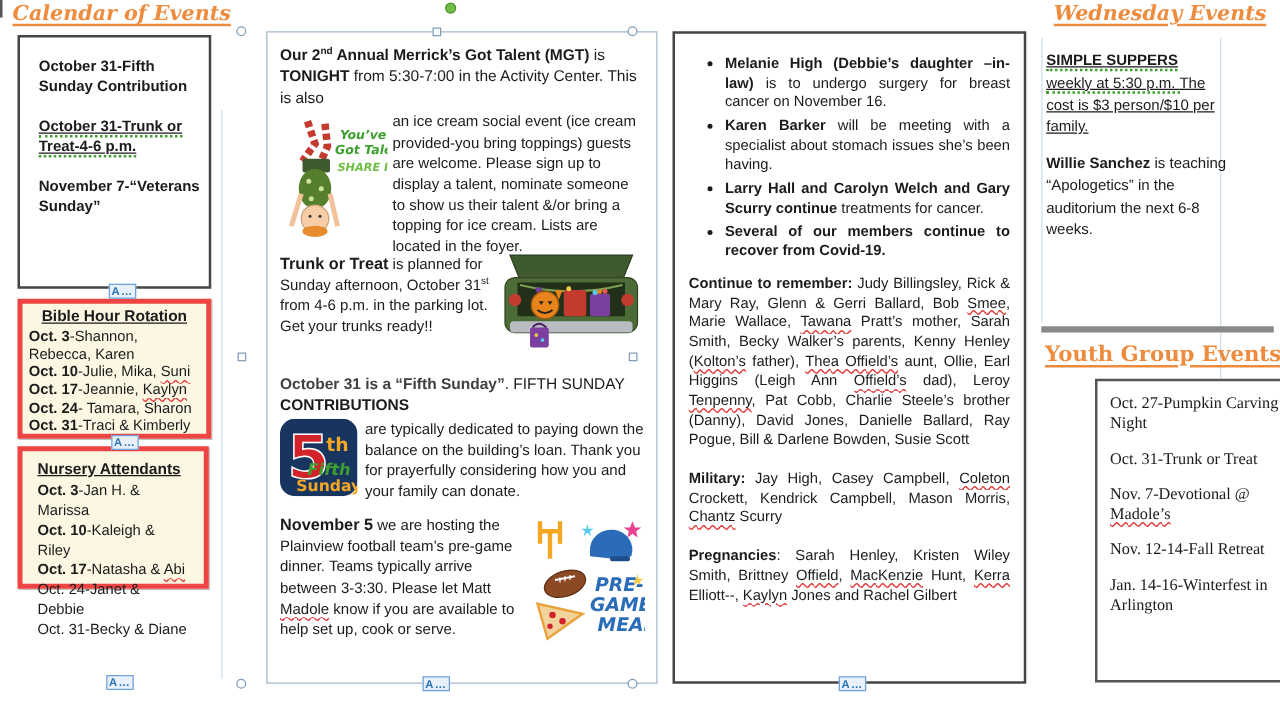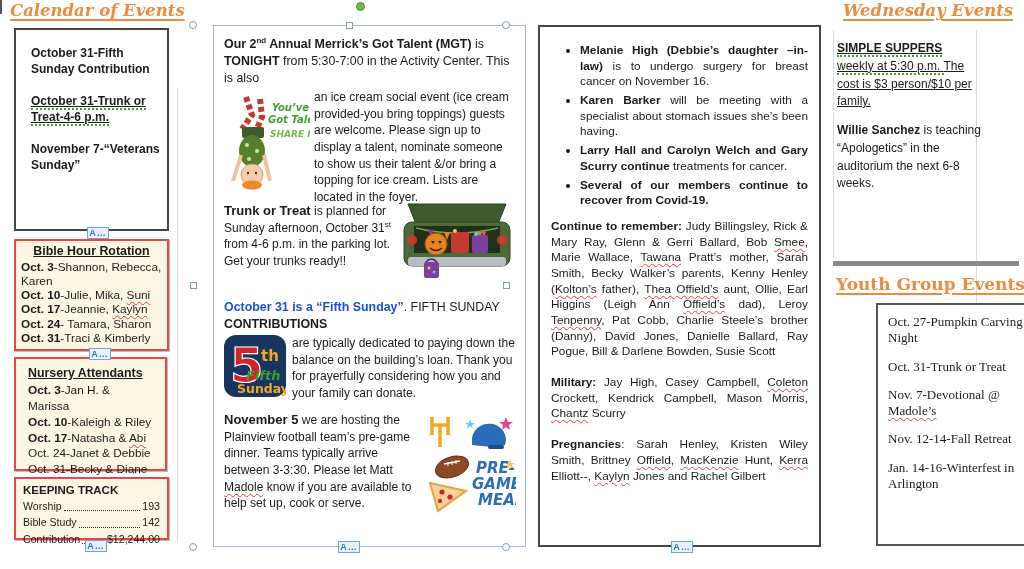--- a/index.html
+++ b/index.html
@@ -6,28 +6,28 @@
   #page{position:relative;width:1024px;height:569px;background:#fff;overflow:hidden;
         font-family:"Liberation Sans",sans-serif;color:#1b1b1b;}
   .abs{position:absolute;}
   
   .ohead{font-family:"DejaVu Serif",serif;font-weight:bold;font-style:italic;color:#ED8C3F;
          font-size:17px;text-align:center;text-decoration:underline;text-decoration-color:#ED8C3F;
          text-decoration-thickness:1.5px;text-underline-offset:3px;white-space:nowrap;}
   .ohead-straight{font-style:normal;}
   
   .darkbox{border:2px solid #454545;background:#fff;box-sizing:border-box;}
-  .creambox{border:2px solid #ef4444;background:#FBF7E2;box-sizing:border-box;box-shadow:1px 1px 0 rgba(0,0,0,.25);}
+  .creambox{border:4px solid #ef4444;background:#FBF7E2;box-sizing:border-box;box-shadow:1px 1px 0 rgba(0,0,0,.25);}
   .lightbox{border:1px solid #A3B8CE;background:transparent;box-sizing:border-box;}
   .b{font-weight:bold;}
   .u{text-decoration:underline;}
   .gdot{border-bottom:2px dotted #3E9F2F;}
   .sq{text-decoration:underline;text-decoration-style:wavy;text-decoration-color:#E23B3B;
       text-decoration-thickness:1px;text-underline-offset:2px;}
-  .green{color:#1d4ed8;font-weight:bold;}
+  .green{color:#404040;font-weight:bold;}
   sup{font-size:8px;vertical-align:super;line-height:0;}
   
   .cal-box{padding:16px 6px 0 15px;font-size:12px;font-weight:bold;line-height:1.3;}
   .cal-item{margin-bottom:17px;width:138px;}
   .smallbox{font-size:11.8px;line-height:1.2;}
   .boxtitle{font-weight:bold;text-decoration:underline;font-size:12.4px;margin-bottom:1px;}
   .ctr{text-align:center;}
   .kt-row{display:flex;align-items:flex-end;font-size:10.6px;line-height:1.55;}
   .kt-dots{flex:1;border-bottom:1.5px dotted #2b2b2b;margin:0 2px 3px 2px;}
   
@@ -80,38 +80,20 @@
 
   <div class="abs creambox smallbox" style="left:14px;top:357px;width:153px;height:114px;padding:6px 12px;line-height:1.35;">
     <div class="boxtitle">Nursery Attendants</div>
     <div><span class="b">Oct. 3</span><span>-Jan H. &amp; Marissa</span><span class="sq"></span></div>
     <div><span class="b">Oct. 10</span><span>-Kaleigh &amp; Riley</span><span class="sq"></span></div>
     <div><span class="b">Oct. 17</span><span>-Natasha &amp; </span><span class="sq">Abi</span></div>
     <div><span>Oct. 24</span><span>-Janet &amp; Debbie</span><span class="sq"></span></div>
     <div><span>Oct. 31</span><span>-Becky &amp; Diane</span><span class="sq"></span></div>
   </div>
 
-  <div class="abs creambox" style="left:14px;top:477px;width:155px;height:63px;padding:5px 7px;">
-    <div class="b" style="font-size:11.5px;margin-bottom:2px;">KEEPING TRACK</div>
-    <div class="kt-row">
-        <span>Worship</span>
-        <span class="kt-dots"></span>
-        <span>193</span>
-      </div>
-    <div class="kt-row">
-        <span>Bible Study</span>
-        <span class="kt-dots"></span>
-        <span>142</span>
-      </div>
-    <div class="kt-row">
-        <span>Contribution</span>
-        <span class="kt-dots"></span>
-        <span>$12,244.00</span>
-      </div>
-  </div>
 
   <div class="vline" style="left:177px;top:88px;height:455px;"></div>
 
   <div class="rot" style="left:356px;top:2px;"></div>
 
   <div class="abs lightbox" style="left:193px;top:25px;width:313px;height:522px;margin-left:20px;">
 
     <div class="news-sec" style="top:10px;">
       <div style="font-size:12.4px;">
         <span class="b">Our 2</span><sup class="b">nd</sup><span class="b"> Annual Merrick’s Got Talent (MGT)</span><span> is </span><span class="b">TONIGHT</span><span> from 5:30-7:00 in the Activity Center. This is also</span>

